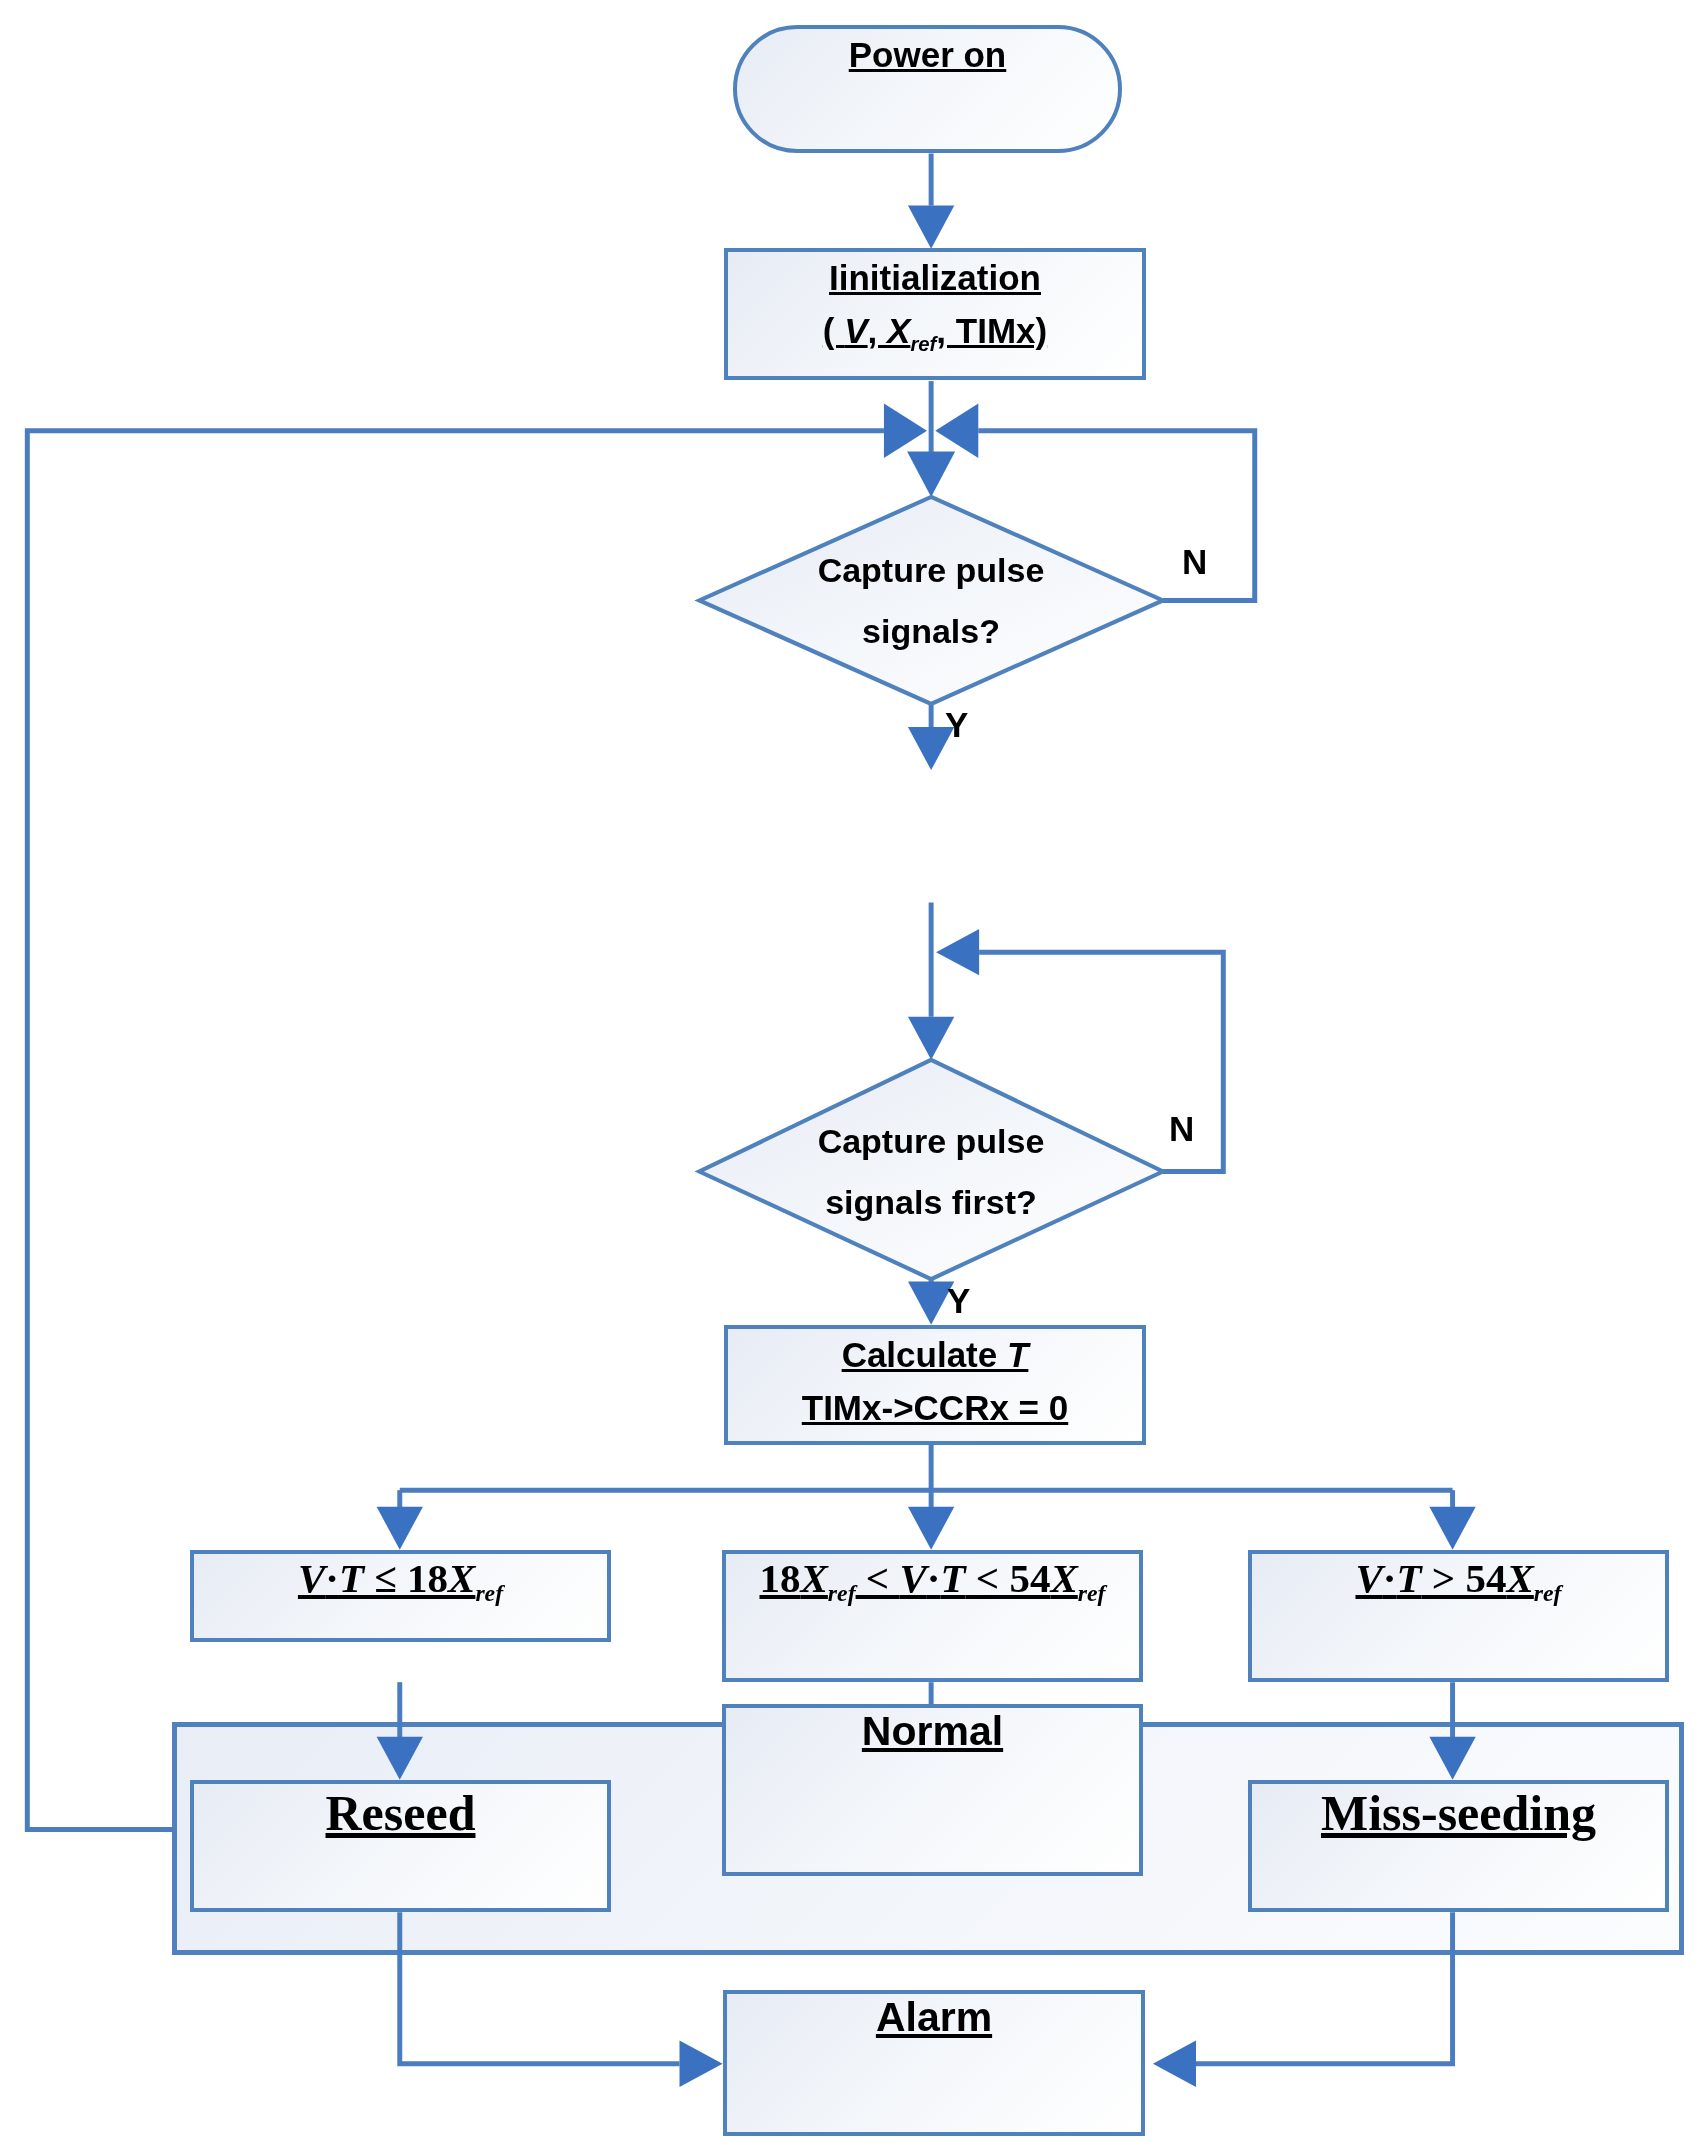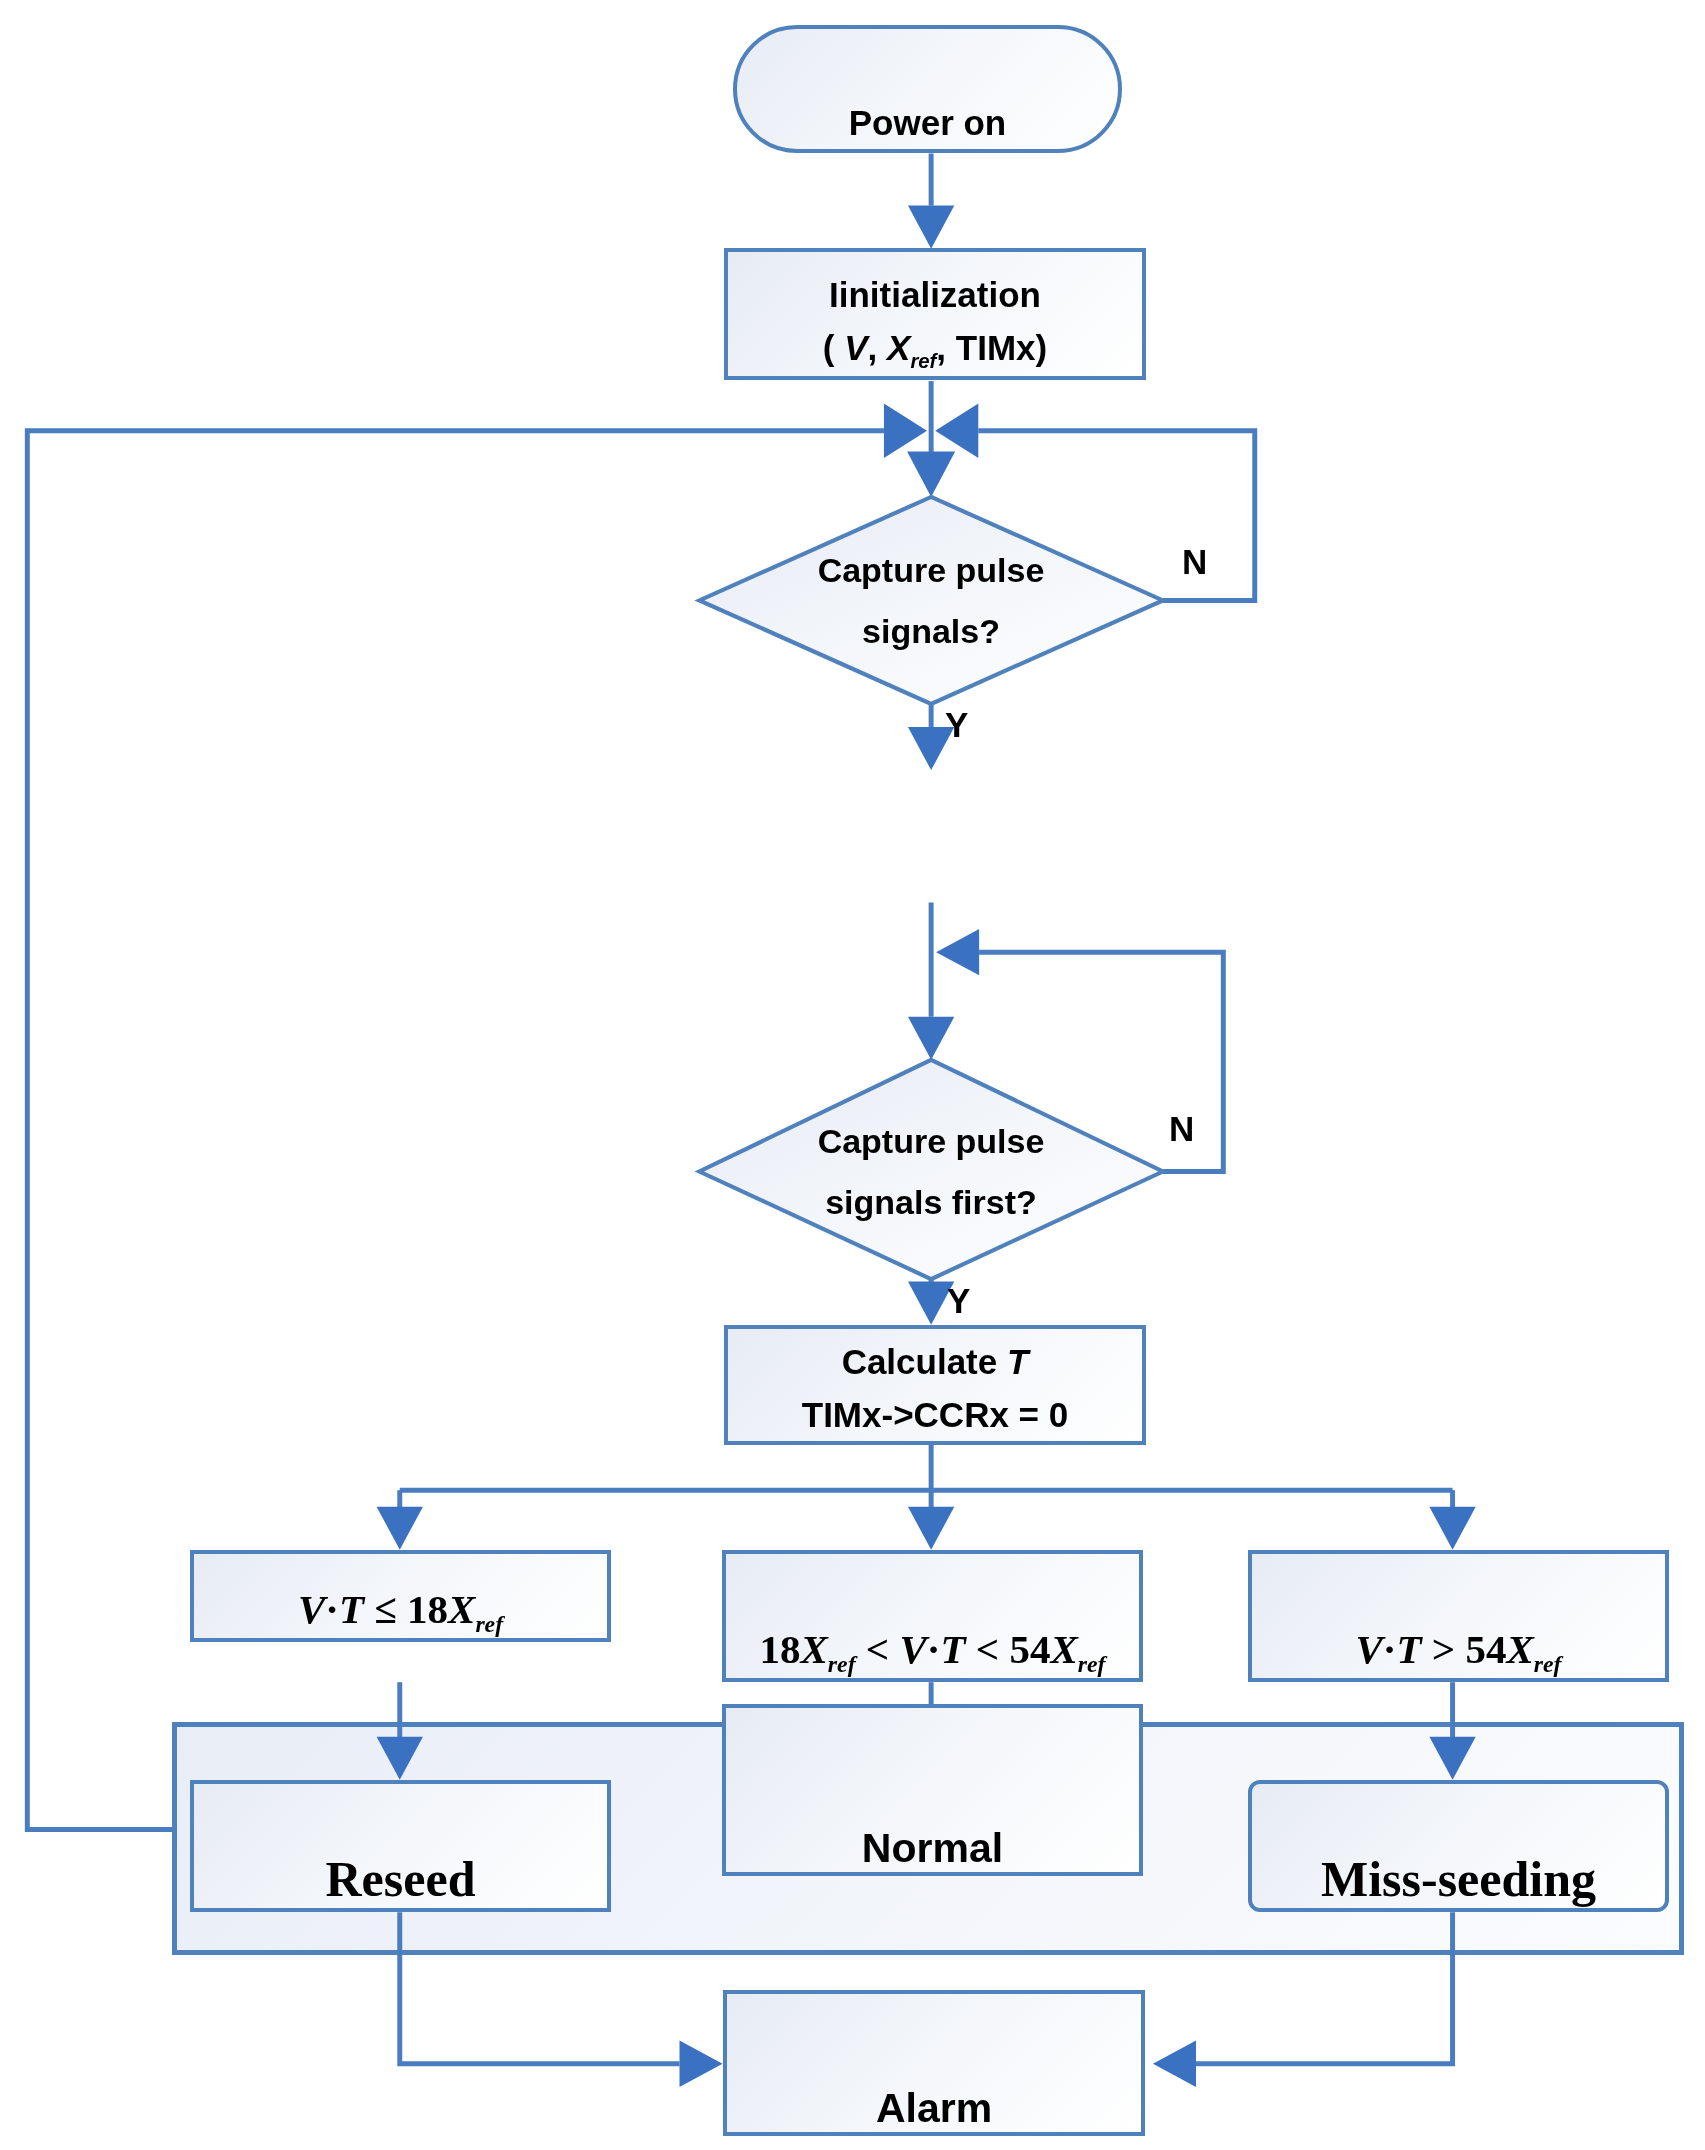--- a/index.html
+++ b/index.html
@@ -9,22 +9,22 @@
     background:#ffffff;
     font-family:"Liberation Sans", sans-serif;
     overflow:hidden;
   }
   
   .shape{
     position:absolute;
     box-sizing:border-box;
     border:4.1px solid #4f81bd;
     background:linear-gradient(135deg,#e7ebf4 0%,#f3f6fa 45%,#ffffff 100%);
-    display:flex;flex-direction:column;align-items:center;justify-content:flex-end;
-    color:#000;text-align:center;
+    display:flex;flex-direction:column;align-items:center;justify-content:flex-start;
+    color:#000;text-align:center;text-decoration:underline;
   }
   .stadium{border-radius:66px;}
   .sans-node{font-weight:bold;font-size:35px;line-height:1.5;}
   .serif-math{font-family:"Liberation Serif", serif;font-size:41px;font-weight:bold;}
   .serif-math sub, .sans-node sub{font-size:0.58em;font-style:italic;}
   .serif-big{font-family:"Liberation Serif", serif;font-size:50px;font-weight:bold;}
   .sans-big{font-weight:bold;font-size:41px;}
   .container-box{
     border-width:5px;
     background:linear-gradient(135deg,#e9edf6 0%,#f2f5fa 50%,#fbfcfe 100%);
@@ -165,21 +165,21 @@
   </div>
 
   <div class="shape serif-big boxlayer" style="left:190px;top:1780px;width:421px;height:132px;">
     <span>Reseed</span>
   </div>
 
   <div class="shape sans-big boxlayer" style="left:722px;top:1704px;width:421px;height:172px;">
     <span>Normal</span>
   </div>
 
-  <div class="shape serif-big boxlayer" style="left:1248px;top:1780px;width:421px;height:132px;border-radius:12px;">
+  <div class="shape serif-big boxlayer" style="left:1248px;top:1780px;width:421px;height:132px;">
     <span>Miss-seeding</span>
   </div>
 
   <div class="shape sans-big boxlayer" style="left:723px;top:1990px;width:422px;height:146px;">
     <span>Alarm</span>
   </div>
 
   <div class="edge-label boxlayer" style="left:1182px;top:542px;"><span>N</span></div>
   <div class="edge-label boxlayer" style="left:945px;top:705px;"><span>Y</span></div>
   <div class="edge-label boxlayer" style="left:1169px;top:1109px;"><span>N</span></div>

